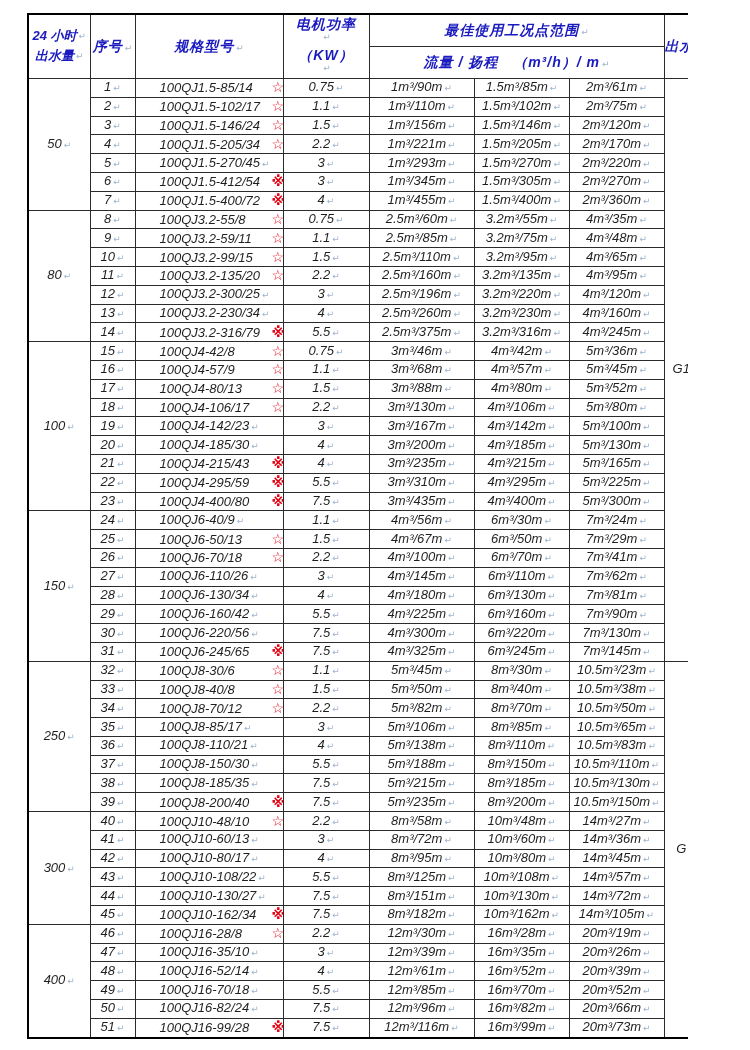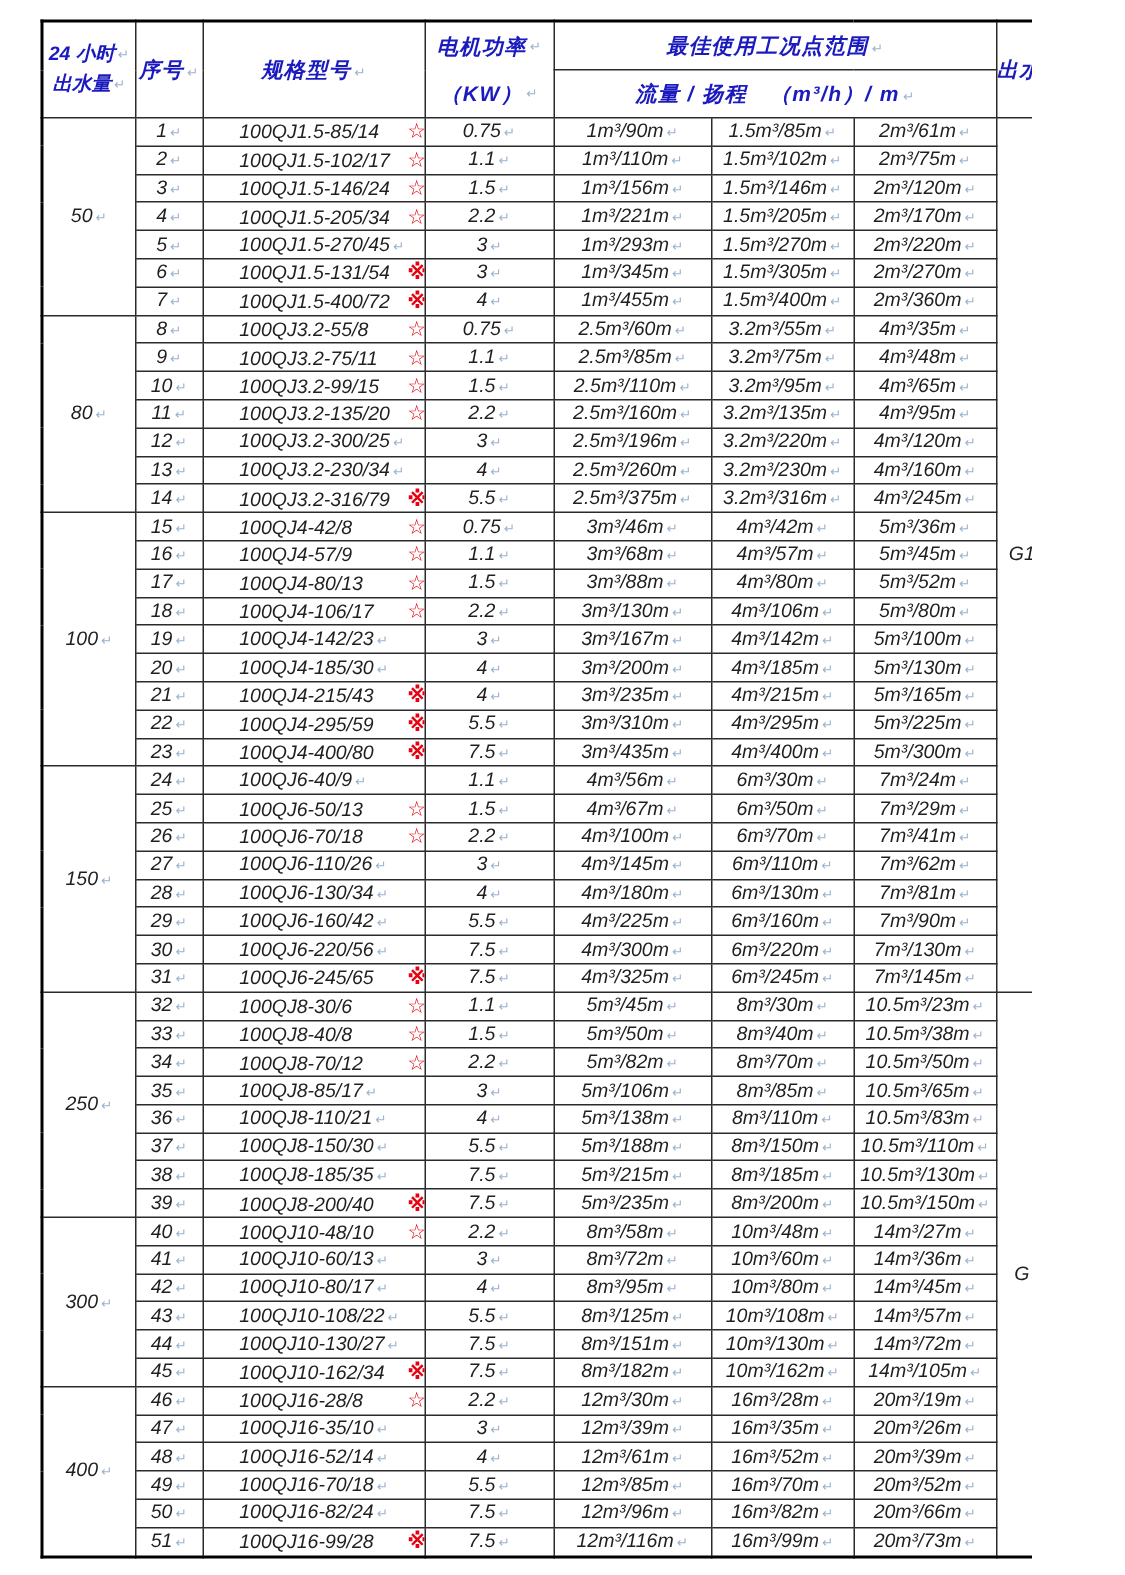--- a/index.html
+++ b/index.html
@@ -26,21 +26,21 @@
     border:1px solid var(--border-color);
     text-align:center;vertical-align:middle;
     font-size:13px;line-height:1.15;color:var(--body-color);
     padding:0;height:17.8px;white-space:nowrap;overflow:hidden;
   }
   tr.hrow1 td{height:31px;}
   tr.hrow2 td{height:31px;}
   .hdr{color:var(--hdr-color);font-weight:bold;font-size:14px;letter-spacing:1px;}
   .hdr-small{font-size:13px;letter-spacing:0;}
   .two-line div{height:20px;display:flex;align-items:center;justify-content:center;}
-  .power-hdr div{height:31px;display:flex;align-items:center;justify-content:center;}
+  .power-hdr div{height:31px;display:flex;align-items:center;flex-direction:column;}
   td.model-cell{text-align:left;padding-left:24px;}
   .mtext{display:inline-block;}
   .mtext.fixedw{width:112px;}
   .mark{color:var(--mark-red);font-size:14px;font-weight:bold;}
   .ret{color:var(--ret-color);font-size:9px;margin-left:2px;font-weight:normal;letter-spacing:0;}
   .group-cell,.outlet-cell{background:#fff;font-size:13px;}
 </style>
 </head>
 <body>
 
@@ -125,21 +125,21 @@
         <tr>
           <td><span>5</span><span class="ret">↵</span></td>
           <td class="model-cell"><span class="mtext">100QJ1.5-270/45</span><span class="ret">↵</span></td>
           <td><span>3</span><span class="ret">↵</span></td>
           <td><span>1m³/293m</span><span class="ret">↵</span></td>
           <td><span>1.5m³/270m</span><span class="ret">↵</span></td>
           <td><span>2m³/220m</span><span class="ret">↵</span></td>
         </tr>
         <tr>
           <td><span>6</span><span class="ret">↵</span></td>
-          <td class="model-cell"><span class="mtext fixedw">100QJ1.5-131/54</span><span class="mark">※</span><span class="ret">↵</span></td>
+          <td class="model-cell"><span class="mtext fixedw">100QJ1.5-412/54</span><span class="mark">※</span><span class="ret">↵</span></td>
           <td><span>3</span><span class="ret">↵</span></td>
           <td><span>1m³/345m</span><span class="ret">↵</span></td>
           <td><span>1.5m³/305m</span><span class="ret">↵</span></td>
           <td><span>2m³/270m</span><span class="ret">↵</span></td>
         </tr>
         <tr>
           <td><span>7</span><span class="ret">↵</span></td>
           <td class="model-cell"><span class="mtext fixedw">100QJ1.5-400/72</span><span class="mark">※</span><span class="ret">↵</span></td>
           <td><span>4</span><span class="ret">↵</span></td>
           <td><span>1m³/455m</span><span class="ret">↵</span></td>
@@ -150,21 +150,21 @@
           <td class="group-cell" rowspan="7"><span>80</span><span class="ret">↵</span></td>
           <td><span>8</span><span class="ret">↵</span></td>
           <td class="model-cell"><span class="mtext fixedw">100QJ3.2-55/8</span><span class="mark">☆</span><span class="ret">↵</span></td>
           <td><span>0.75</span><span class="ret">↵</span></td>
           <td><span>2.5m³/60m</span><span class="ret">↵</span></td>
           <td><span>3.2m³/55m</span><span class="ret">↵</span></td>
           <td><span>4m³/35m</span><span class="ret">↵</span></td>
         </tr>
         <tr>
           <td><span>9</span><span class="ret">↵</span></td>
-          <td class="model-cell"><span class="mtext fixedw">100QJ3.2-75/11</span><span class="mark">☆</span><span class="ret">↵</span></td>
+          <td class="model-cell"><span class="mtext fixedw">100QJ3.2-59/11</span><span class="mark">☆</span><span class="ret">↵</span></td>
           <td><span>1.1</span><span class="ret">↵</span></td>
           <td><span>2.5m³/85m</span><span class="ret">↵</span></td>
           <td><span>3.2m³/75m</span><span class="ret">↵</span></td>
           <td><span>4m³/48m</span><span class="ret">↵</span></td>
         </tr>
         <tr>
           <td><span>10</span><span class="ret">↵</span></td>
           <td class="model-cell"><span class="mtext fixedw">100QJ3.2-99/15</span><span class="mark">☆</span><span class="ret">↵</span></td>
           <td><span>1.5</span><span class="ret">↵</span></td>
           <td><span>2.5m³/110m</span><span class="ret">↵</span></td>

